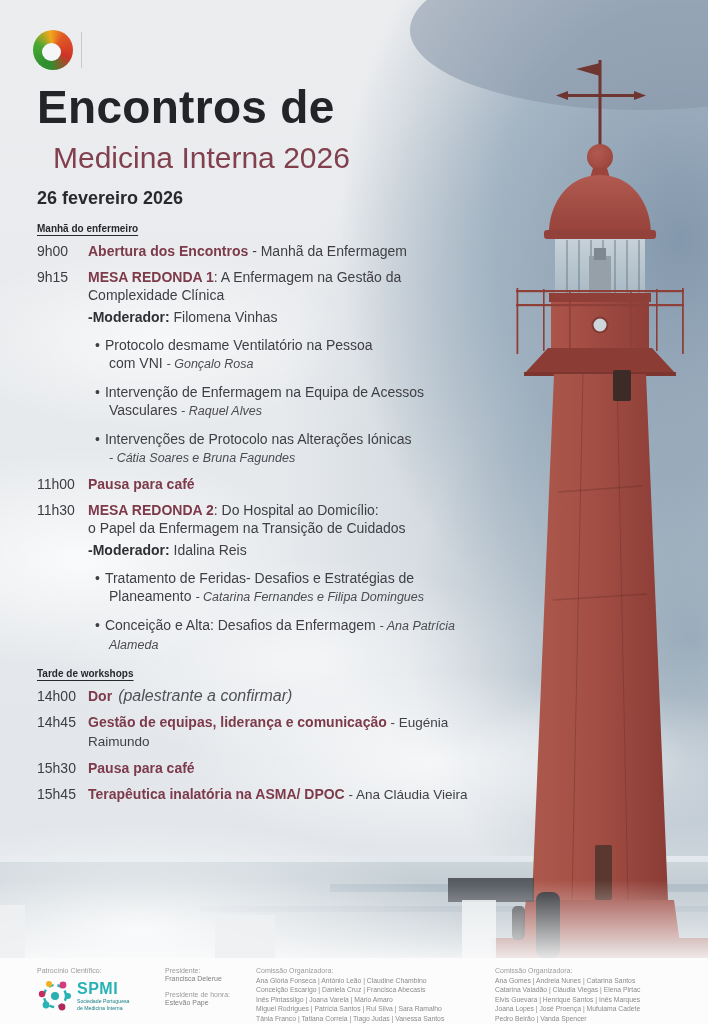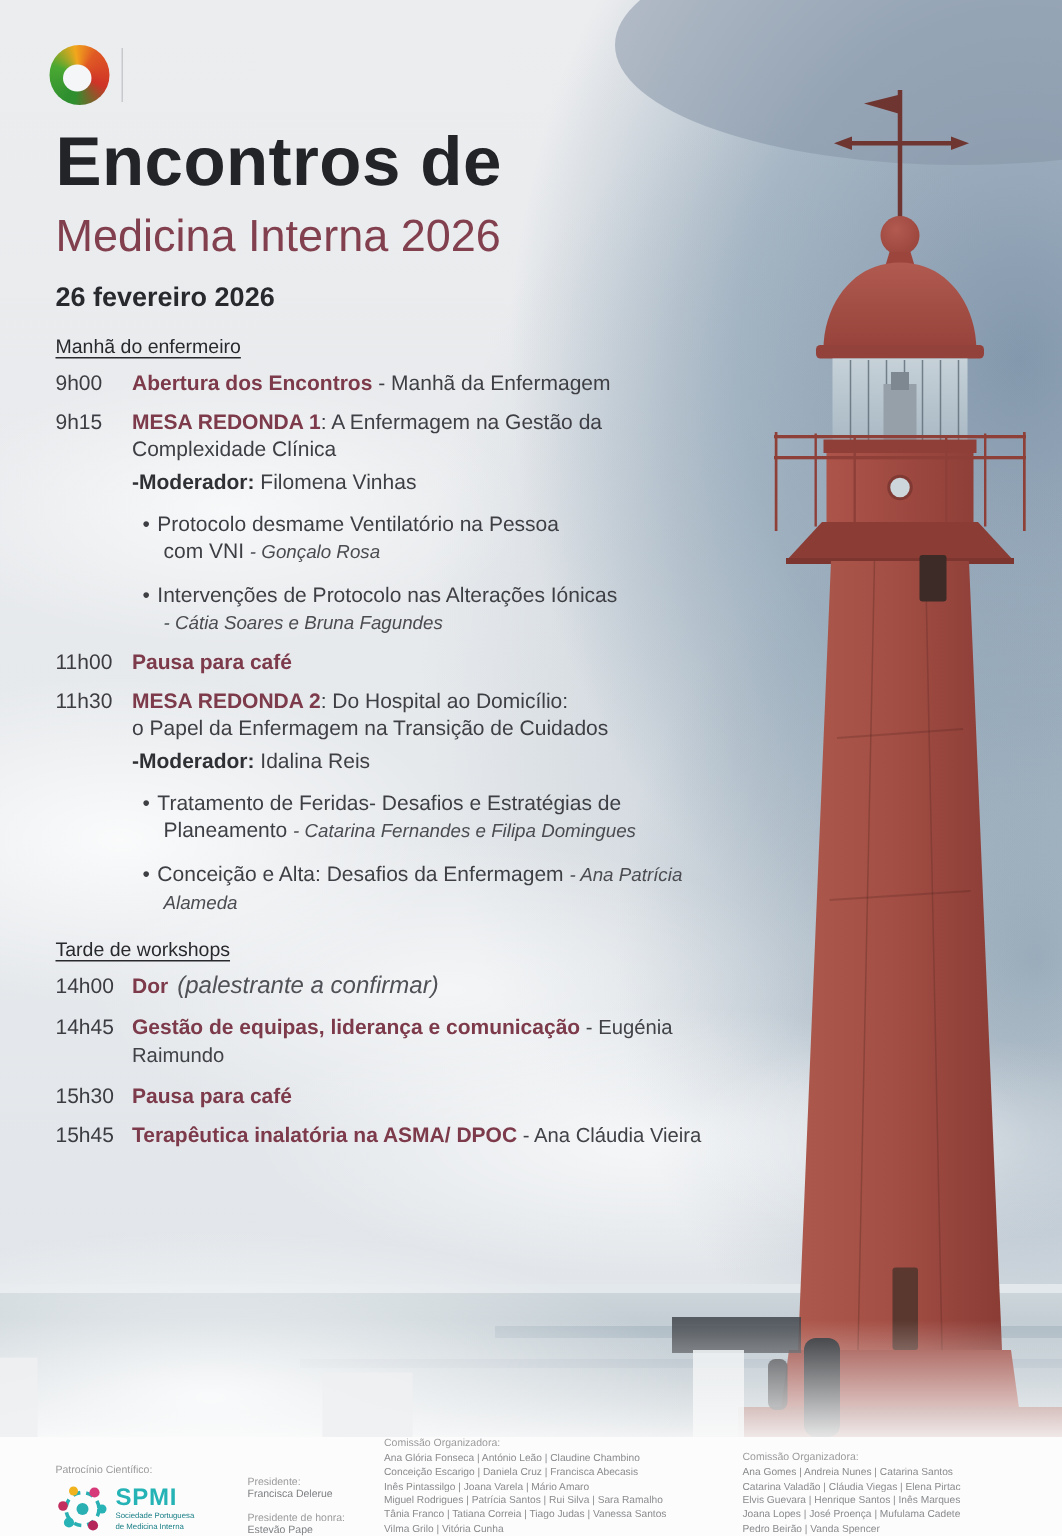--- a/index.html
+++ b/index.html
@@ -15,42 +15,42 @@
     background:conic-gradient(from 210deg,#2f8f2f 0deg,#4aa832 80deg,#f2a71c 140deg,#e05a24 185deg,#cf3327 265deg,#2f8f2f 340deg);
     position:relative;flex:none;}
   .uls-circle::after{content:"";position:absolute;left:9px;top:13px;width:19px;height:18px;
     border-radius:50%;background:#f4f6f7;}
   .org-divider{width:1px;height:36px;background:#c7cacd;margin:0 9px 0 8px;}
   .org-name .l1{font-size:9.5px;letter-spacing:.4px;color:#8f9296;font-weight:400;}
   .org-name .l2{font-size:16.5px;letter-spacing:1.1px;color:#85898e;font-weight:700;margin-top:1px;}
   
   .content{position:absolute;left:37px;top:84px;width:444px;color:#3e3f44;}
   .t-main{font-size:46px;line-height:1.0;font-weight:700;color:#232428;letter-spacing:.3px;margin:0;}
-  .t-sub{font-size:30px;line-height:1.0;font-weight:500;color:#82404f;margin:13px 0 0 0;}
+  .t-sub{font-size:30px;line-height:1.0;font-weight:500;color:#82404f;margin:13px 0 0 16px;}
   .t-date{font-size:18px;font-weight:700;color:#28292d;margin:15px 0 0 0;}
-  .sec-head{font-size:13px;font-weight:400;color:#28292d;margin:14px 0 0 0;
+  .sec-head{font-size:10px;font-weight:700;color:#28292d;margin:14px 0 0 0;
     text-decoration:underline;text-underline-offset:3px;}
   .row{display:flex;margin-top:8px;font-size:14px;line-height:18px;}
   .time{flex:none;width:51px;font-weight:500;color:#3c3d42;}
   .cell{flex:1;min-width:0;}
   .red{font-weight:700;color:#7c3a4a;}
   .plain{color:#3e3f44;}
   .pre{white-space:pre-line;}
   .mod{margin:4px 0 0 0;}
   .mod .bold{font-weight:700;color:#2f3034;}
   .bullets{margin-left:7px;}
   .bullet{margin:10px 0 0 0;padding-left:14px;text-indent:-14px;}
   .dot{margin-right:5px;color:#3e3f44;}
   .speaker{font-style:italic;font-size:12.5px;color:#4b4c51;}
   .note{font-style:italic;font-size:16px;color:#505156;margin-left:6px;}
   .aspk{font-size:13.5px;color:#404247;}
   p{margin:0;}
   
   .footer{position:absolute;left:0;bottom:0;width:708px;height:66px;background:#fcfcfd;
-    display:flex;align-items:flex-end;}
+    display:flex;align-items:flex-start;}
   .fcol{padding-top:9px;}
   .flabel{font-size:7px;color:#9b9b9d;}
   .fname{font-size:7px;color:#7f8082;margin-top:1px;}
   .fdiv{width:1px;background:#d4d4d6;margin:12px 0 10px 0;}
   .col-sponsor{width:152px;padding-left:37px;box-sizing:border-box;}
   .spmi{display:flex;align-items:center;margin-top:4px;}
   .spmi-text{margin-left:4px;}
   .spmi-acro{font-size:16px;font-weight:800;color:#26b3b5;letter-spacing:.5px;line-height:1;}
   .spmi-sub{font-size:5.2px;color:#177e84;white-space:pre-line;line-height:1.25;margin-top:1px;}
   .col-pres{width:92px;padding-left:12px;box-sizing:border-box;}
@@ -198,20 +198,22 @@
 
     <div class="row">
       <div class="time">9h15</div>
       <div class="cell">
         <p class="line"><span class="red">MESA REDONDA 1</span><span class="plain pre">: A Enfermagem na Gestão da
 Complexidade Clínica</span></p>
         <p class="mod"><span class="bold">-Moderador:</span><span class="plain"> Filomena Vinhas</span></p>
         <div class="bullets">
           <p class="bullet"><span class="dot">•</span><span class="plain pre">Protocolo desmame Ventilatório na Pessoa
 com VNI </span><span class="speaker">- Gonçalo Rosa</span></p>
+          <p class="bullet"><span class="dot">•</span><span class="plain pre">Intervenção de Enfermagem na Equipa de Acessos
+Vasculares </span><span class="speaker">- Raquel Alves</span></p>
           <p class="bullet"><span class="dot">•</span><span class="plain pre">Intervenções de Protocolo nas Alterações Iónicas
 </span><span class="speaker">- Cátia Soares e Bruna Fagundes</span></p>
         </div>
       </div>
     </div>
 
     <div class="row">
       <div class="time">11h00</div>
       <div class="cell">
           <p class="line"><span class="red">Pausa para café</span></p>

